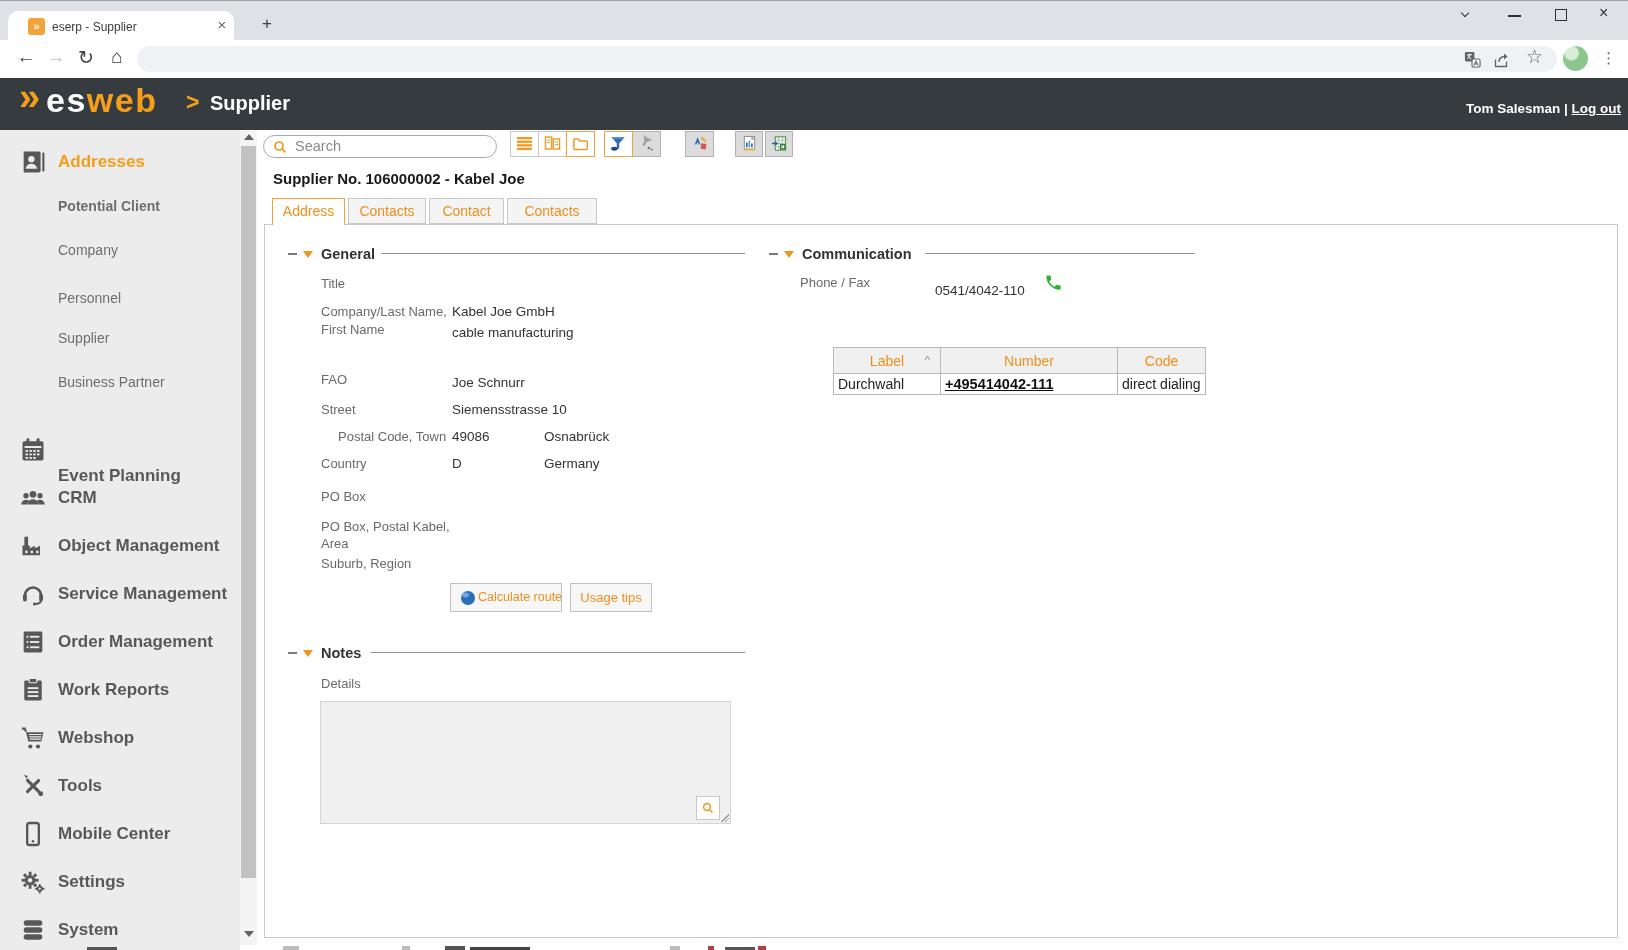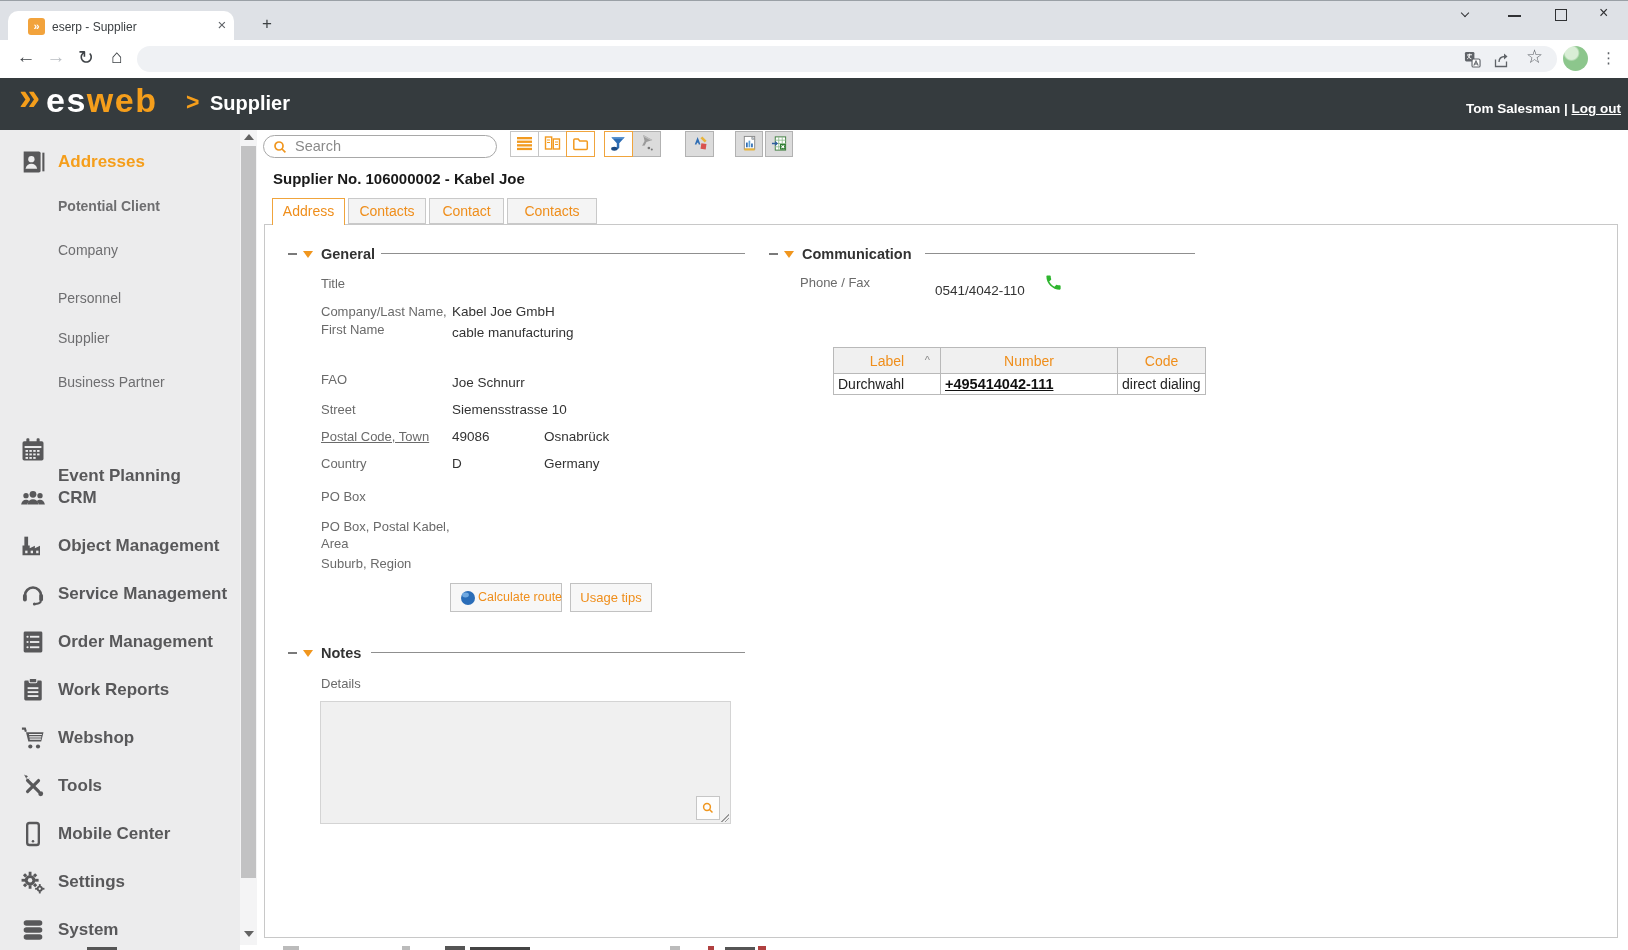--- a/index.html
+++ b/index.html
@@ -403,21 +403,21 @@
 
   <div class="flabel" style="left:321px; top:276px;">Title</div>
   <div class="flabel" style="left:321px; top:304px;">Company/Last Name,</div>
   <div class="flabel" style="left:321px; top:322px;">First Name</div>
   <div class="fvalue" style="left:452px; top:304px;">Kabel Joe GmbH</div>
   <div class="fvalue" style="left:452px; top:325px;">cable manufacturing</div>
   <div class="flabel" style="left:321px; top:372px;text-align:right;">FAO</div>
   <div class="fvalue" style="left:452px; top:375px;">Joe Schnurr</div>
   <div class="flabel" style="left:321px; top:402px;">Street</div>
   <div class="fvalue" style="left:452px; top:402px;">Siemensstrasse 10</div>
-  <div class="flabel" style="left:321px; top:429px;text-decoration:underline;">Postal Code, Town</div>
+  <div class="flabel" style="left:338px; top:429px;">Postal Code, Town</div>
   <div class="fvalue" style="left:452px; top:429px;">49086</div>
   <div class="fvalue" style="left:544px; top:429px;">Osnabrück</div>
   <div class="flabel" style="left:321px; top:456px;">Country</div>
   <div class="fvalue" style="left:452px; top:456px;">D</div>
   <div class="fvalue" style="left:544px; top:456px;">Germany</div>
   <div class="flabel" style="left:321px; top:489px;">PO Box</div>
   <div class="flabel" style="left:321px; top:519px;">PO Box, Postal Kabel,</div>
   <div class="flabel" style="left:321px; top:536px;">Area</div>
   <div class="flabel" style="left:321px; top:556px;">Suburb, Region</div>
 

